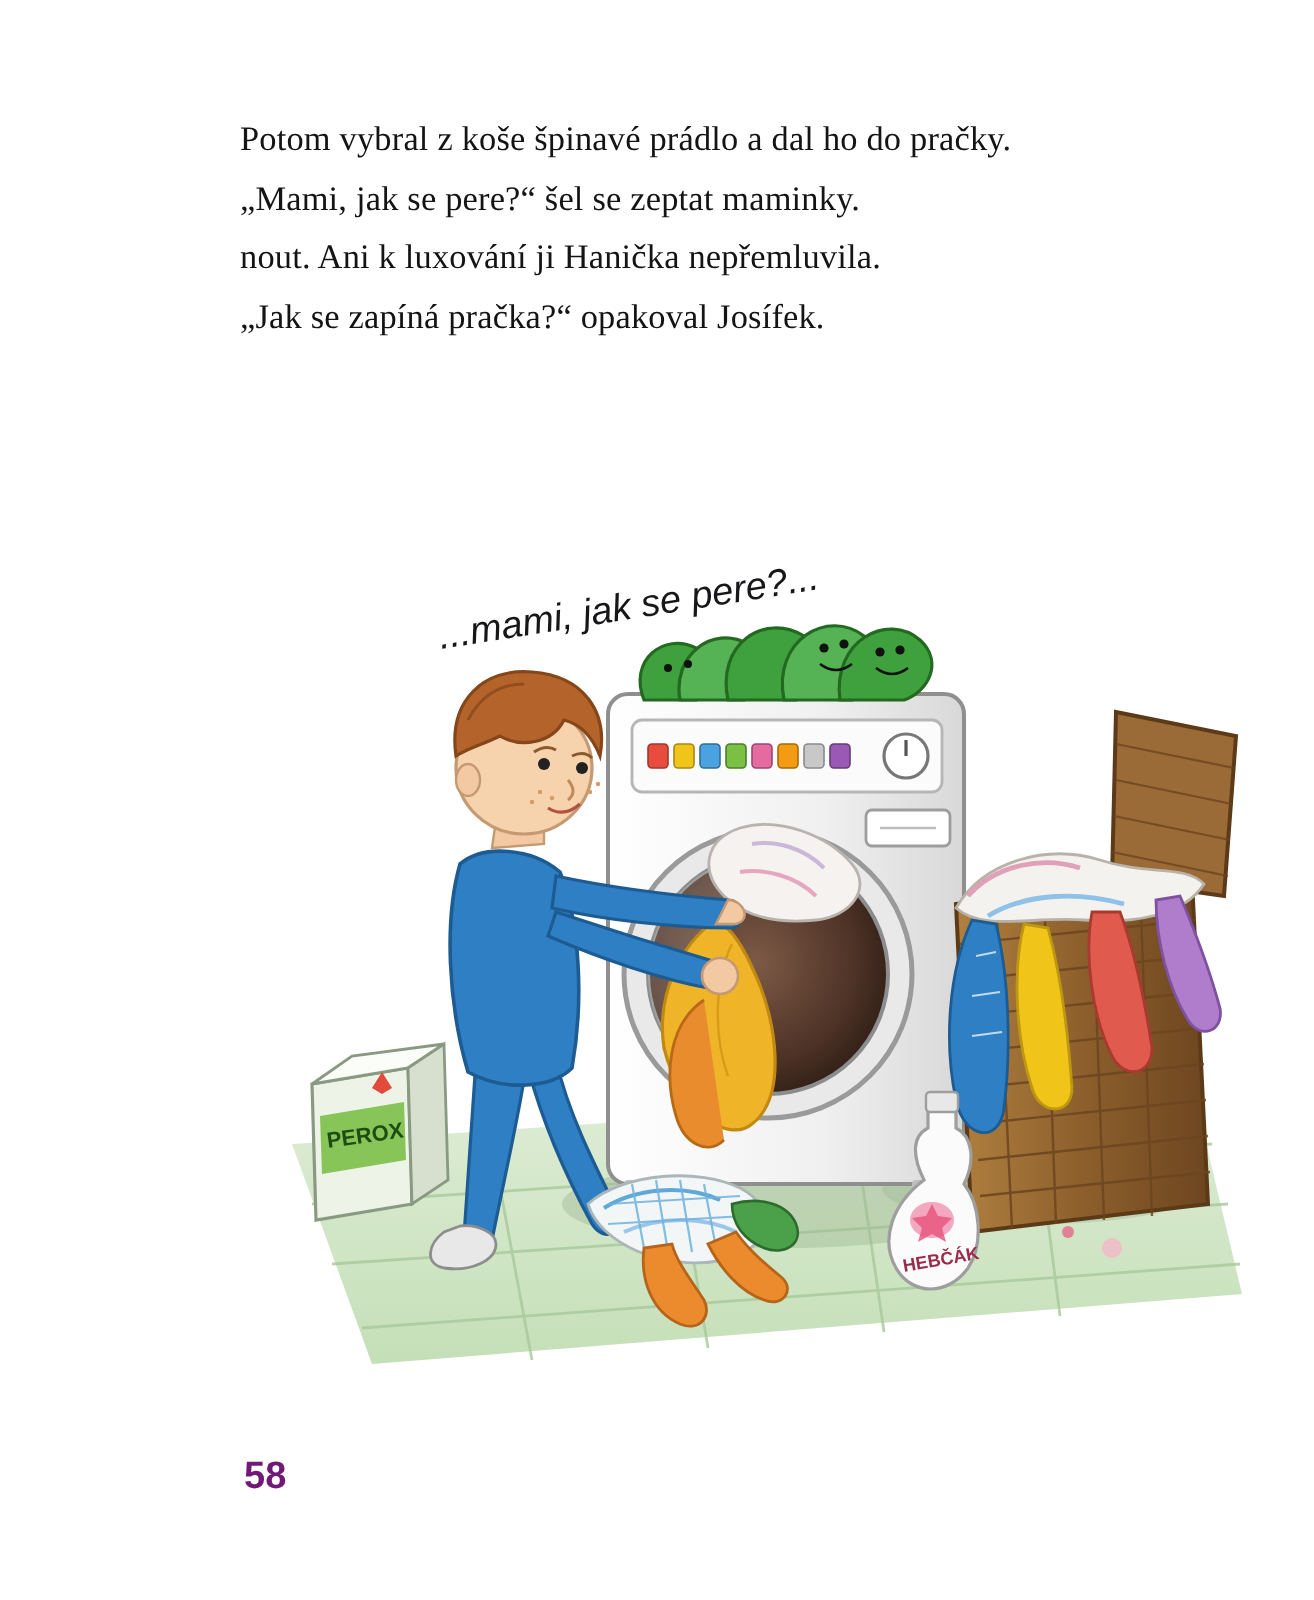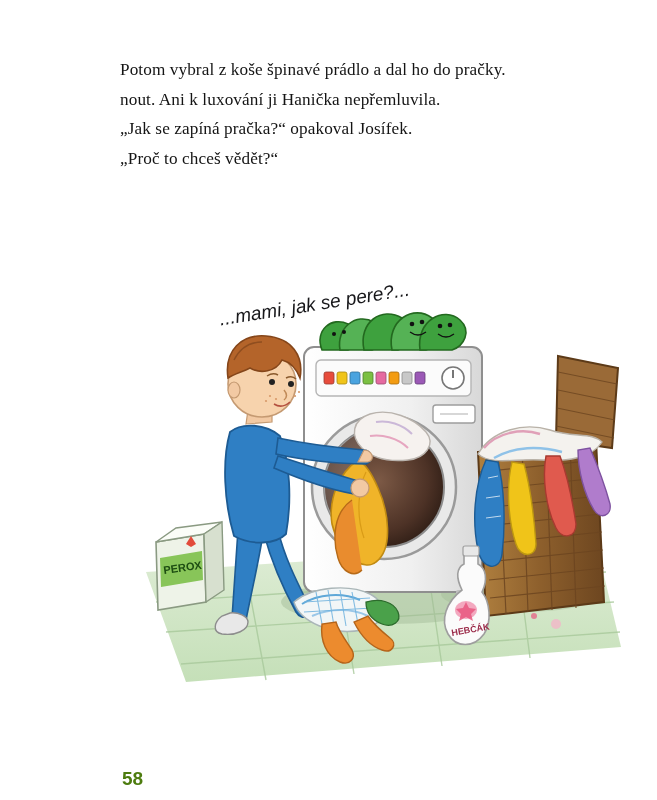--- a/index.html
+++ b/index.html
@@ -30,25 +30,25 @@
     line-height: 29.5px;
     color: #141414;
     letter-spacing: 0.1px;
   }
   .text-line {
     white-space: pre;
   }
   .page-number {
     position: absolute;
     left: 74px;
-    top: 768px;
+    top: 728px;
     font-family: "Liberation Sans", sans-serif;
     font-weight: bold;
     font-size: 19px;
-    color: #4d7c0f;
+    color: #701a75;
   }
 
   
   .illustration {
     position: absolute;
     left: 78px;
     top: 272px;
     width: 500px;
     height: 430px;
   }
@@ -69,23 +69,23 @@
     font-style: italic;
   }
 </style>
 </head>
 <body>
 
 <div class="page">
 
   <div class="text-block">
     <div class="text-line">Potom vybral z koše špinavé prádlo a dal ho do pračky.</div>
+    <div class="text-line">„Mami, jak se pere?“ šel se zeptat maminky.</div>
     <div class="text-line">nout. Ani k luxování ji Hanička nepřemluvila.</div>
     <div class="text-line">„Jak se zapíná pračka?“ opakoval Josífek.</div>
-    <div class="text-line">„Proč to chceš vědět?“</div>
   </div>
 
   <div class="illustration">
 
     <div class="handwriting">...mami, jak se pere?...</div>
 
     <svg width="500" height="430" viewBox="0 0 500 430" xmlns="http://www.w3.org/2000/svg">
       <defs>
         <radialGradient id="drumG" cx="45%" cy="45%" r="60%">
           <stop offset="0%" stop-color="#7d5a46"></stop>

